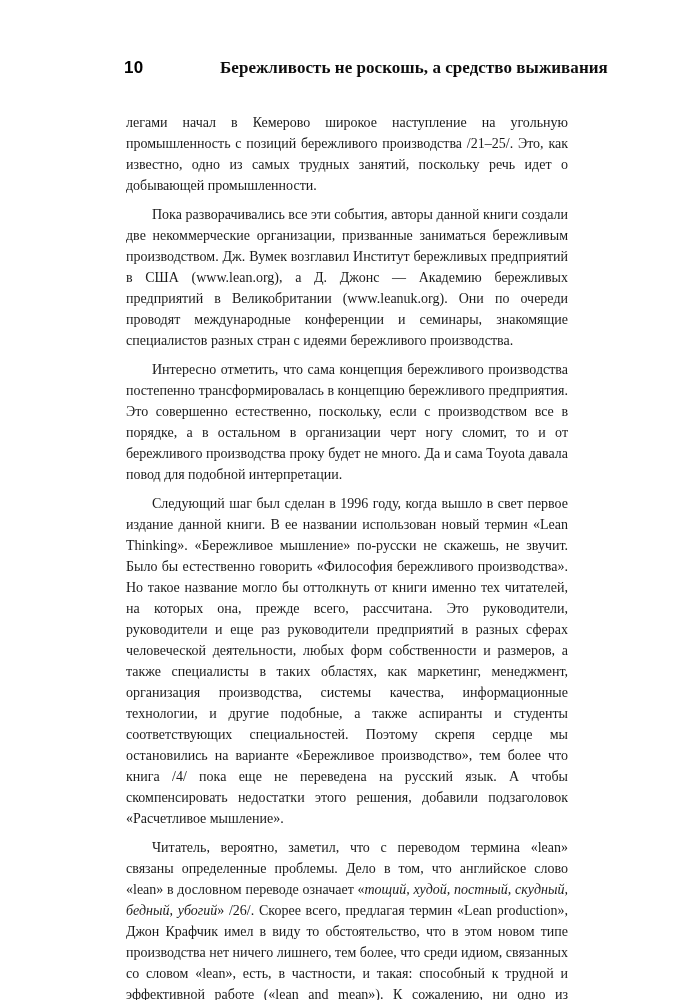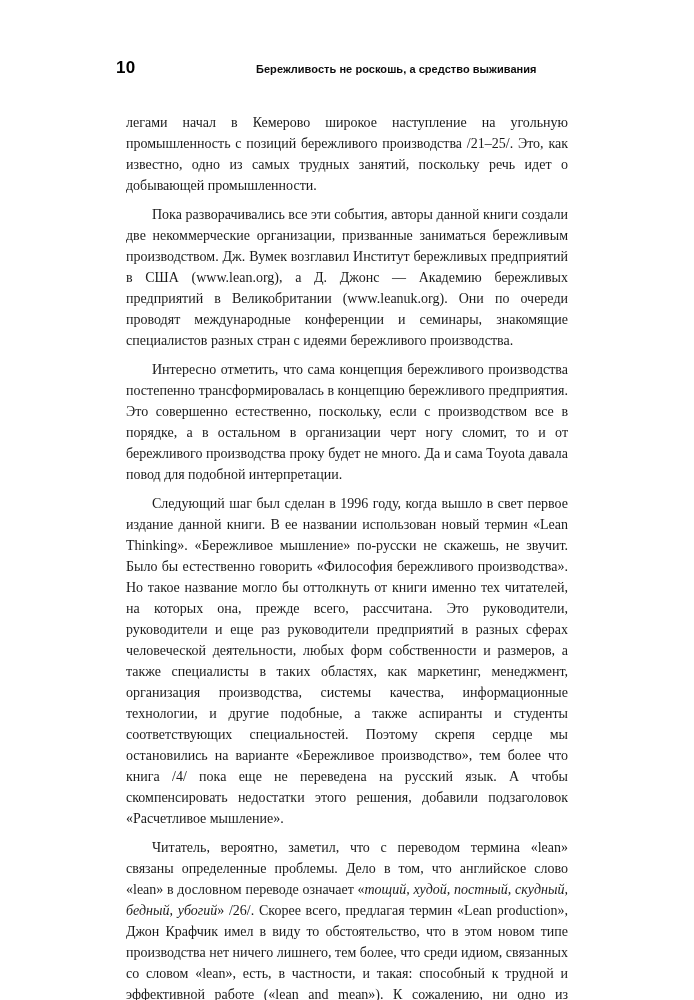--- a/index.html
+++ b/index.html
@@ -15,44 +15,43 @@
     overflow: hidden;
     font-family: "Liberation Serif", "DejaVu Serif", serif;
     color: #1a1a1a;
     box-sizing: border-box;
   }
 
   
   .running-head {
     position: absolute;
     top: 58px;
-    left: 116px;
+    left: 124px;
     right: 110px;
     height: 22px;
     display: flex;
     align-items: baseline;
     justify-content: flex-start;
   }
   .folio {
     font-family: "Liberation Sans", "DejaVu Sans", sans-serif;
     font-weight: bold;
     font-size: 17px;
     letter-spacing: 0.2px;
     color: #000;
     width: 96px;
     flex: 0 0 96px;
   }
   .head-title {
-    font-family: Liberation Sans, sans-serif;
+    font-family: Liberation Serif, serif;
     font-weight: bold;
-    font-size: 11px;
+    font-size: 17px;
     letter-spacing: 0.05px;
     color: #0d0d0d;
     white-space: nowrap;
-    margin-left: 44px;
   }
 
   
   .textblock {
     position: absolute;
     top: 104px;
     left: 118px;
     width: 458px;
   }
   p.para {

